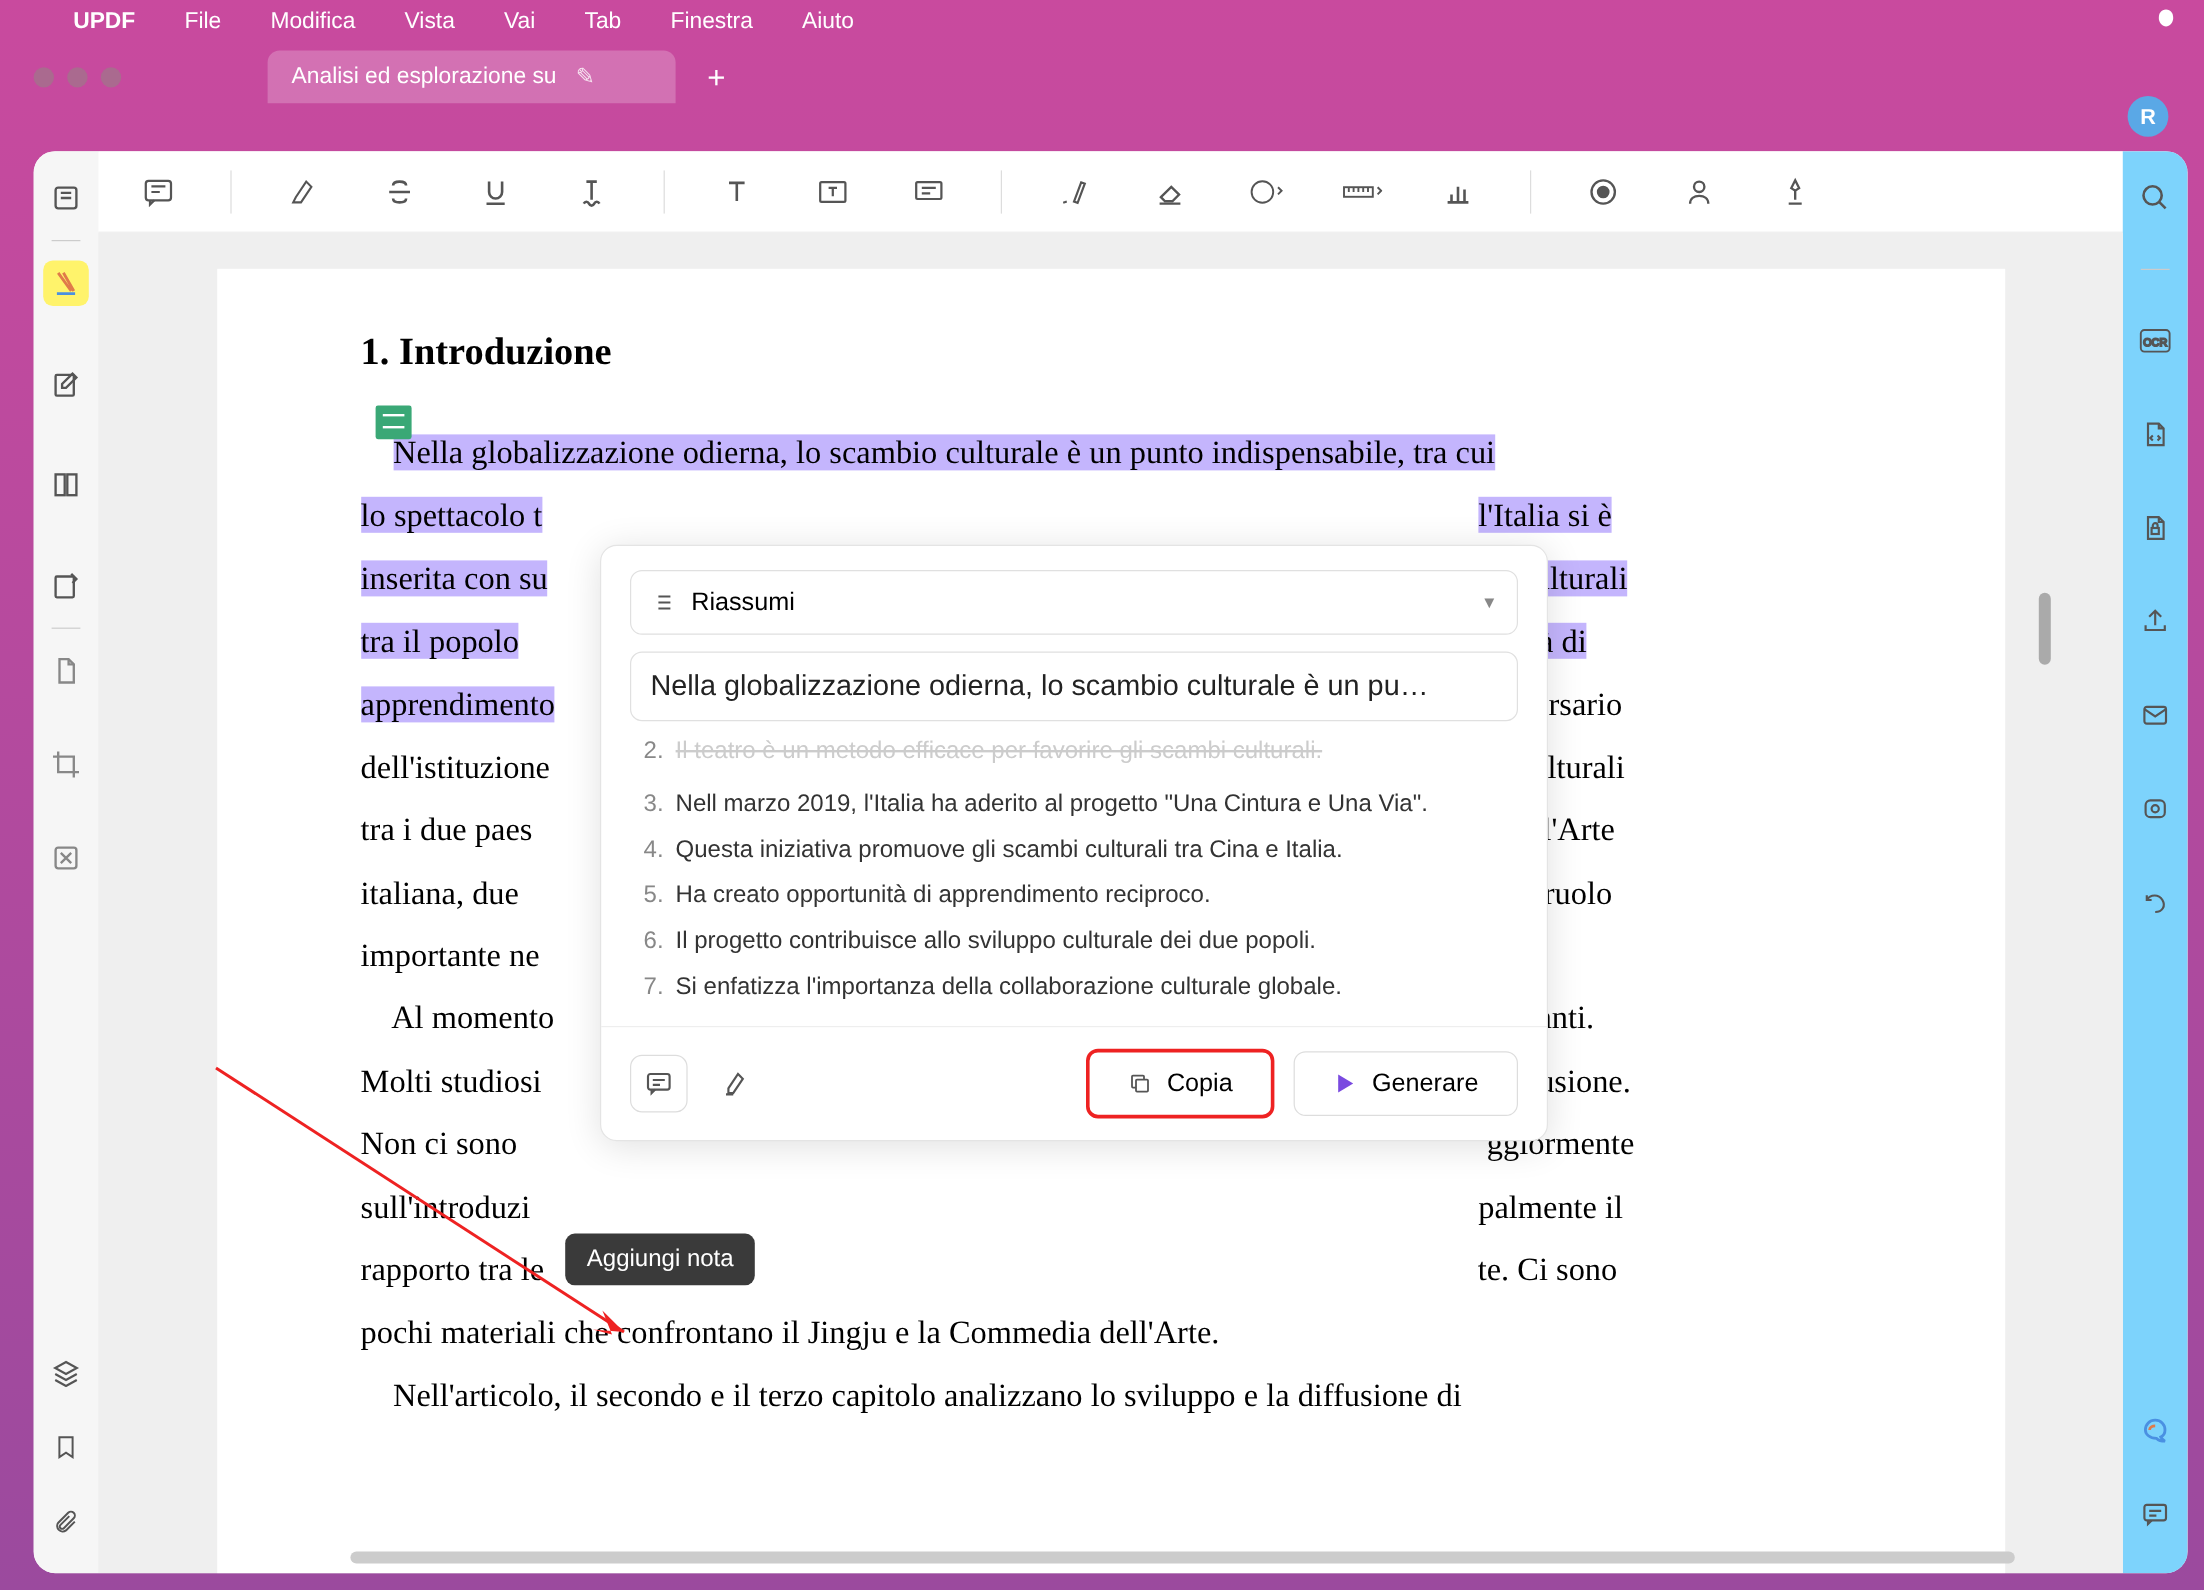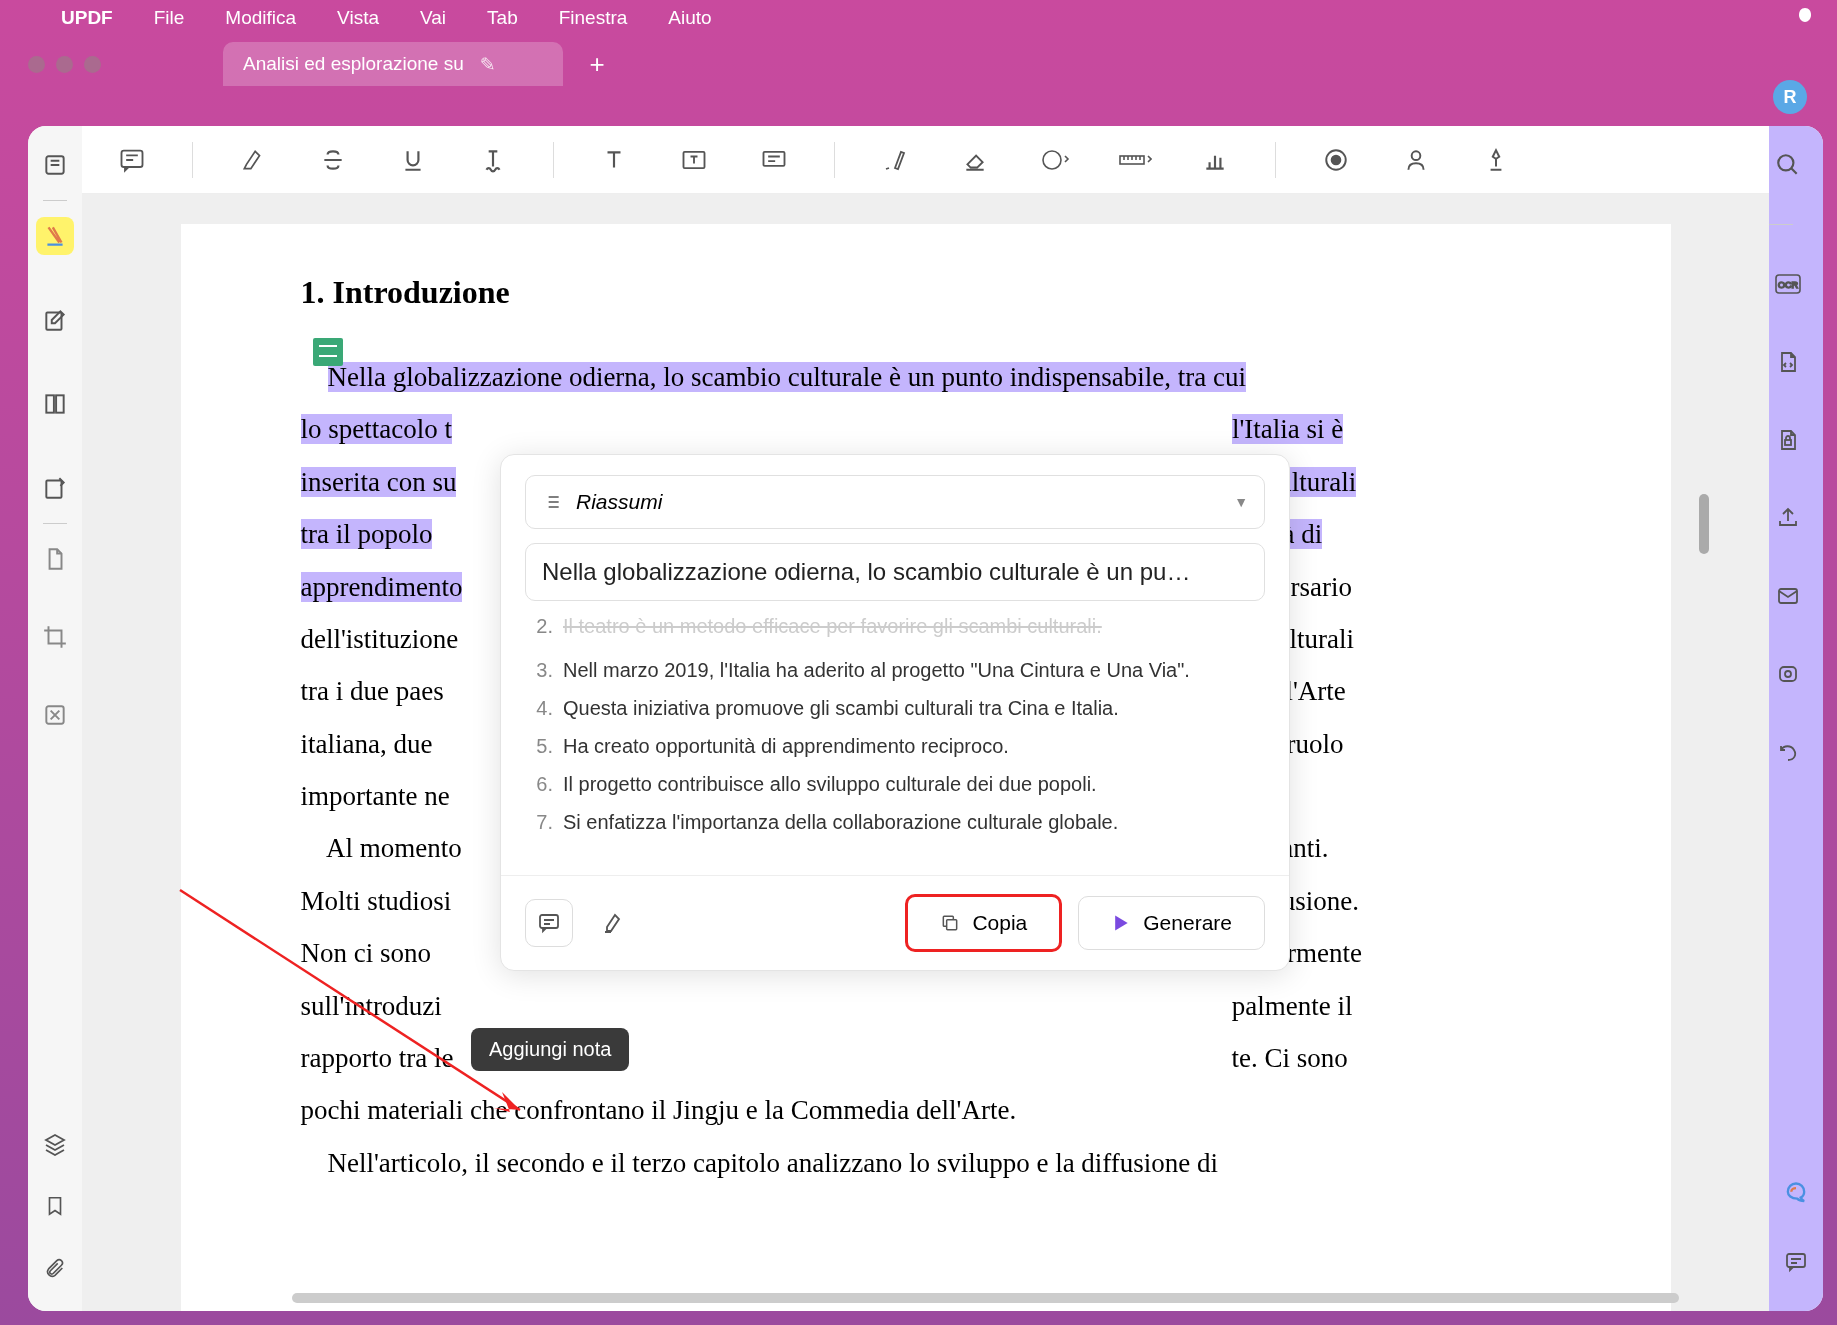--- a/index.html
+++ b/index.html
@@ -117,23 +117,24 @@
   left: 54px;
   right: 54px;
   top: 0;
 }
 .tb-item { width: 40px; height: 40px; display: flex; align-items: center; justify-content: center; color: #555; }
 .tb-divider { width: 1px; height: 36px; background: #ddd; }
 
 
 .rightbar {
   width: 54px;
-  background: #c4b5fd;
+  background: #7dd3fc;
   display: flex;
   flex-direction: column;
+  align-items: center;
   padding-top: 20px;
   gap: 40px;
   position: absolute;
   right: 0;
   top: 0;
   bottom: 0;
 }
 .rb-item { width: 38px; height: 38px; display: flex; align-items: center; justify-content: center; color: #555; }
 .rb-bottom { margin-top: auto; padding-bottom: 30px; display: flex; flex-direction: column; gap: 30px; align-items: center; }
 
@@ -205,21 +206,20 @@
 .popup-select {
   border: 1px solid #e0e0e0;
   border-radius: 10px;
   padding: 14px 16px;
   display: flex;
   align-items: center;
   gap: 14px;
   font-size: 21px;
   margin-bottom: 14px;
   position: relative;
-  font-style: italic;
 }
 .popup-select .chev { margin-left: auto; color: #888; font-size: 14px; }
 .popup-input {
   border: 1px solid #e0e0e0;
   border-radius: 10px;
   padding: 14px 16px;
   font-size: 24px;
   color: #222;
 }
 .popup-body {
@@ -232,21 +232,20 @@
 }
 .popup-body .item { display: flex; gap: 10px; margin-bottom: 8px; }
 .popup-body .num { color: #888; min-width: 24px; text-align: right; }
 .popup-body .cut { color: #aaa; position: relative; top: -6px; }
 .popup-foot {
   border-top: 1px solid #eee;
   padding: 18px 24px;
   display: flex;
   align-items: center;
   gap: 16px;
-  margin-top: 20px;
 }
 .foot-icon {
   width: 48px; height: 48px;
   border: 1px solid #ddd;
   border-radius: 10px;
   display: flex; align-items: center; justify-content: center;
 }
 .foot-btn {
   border: 1px solid #ddd;
   border-radius: 10px;

